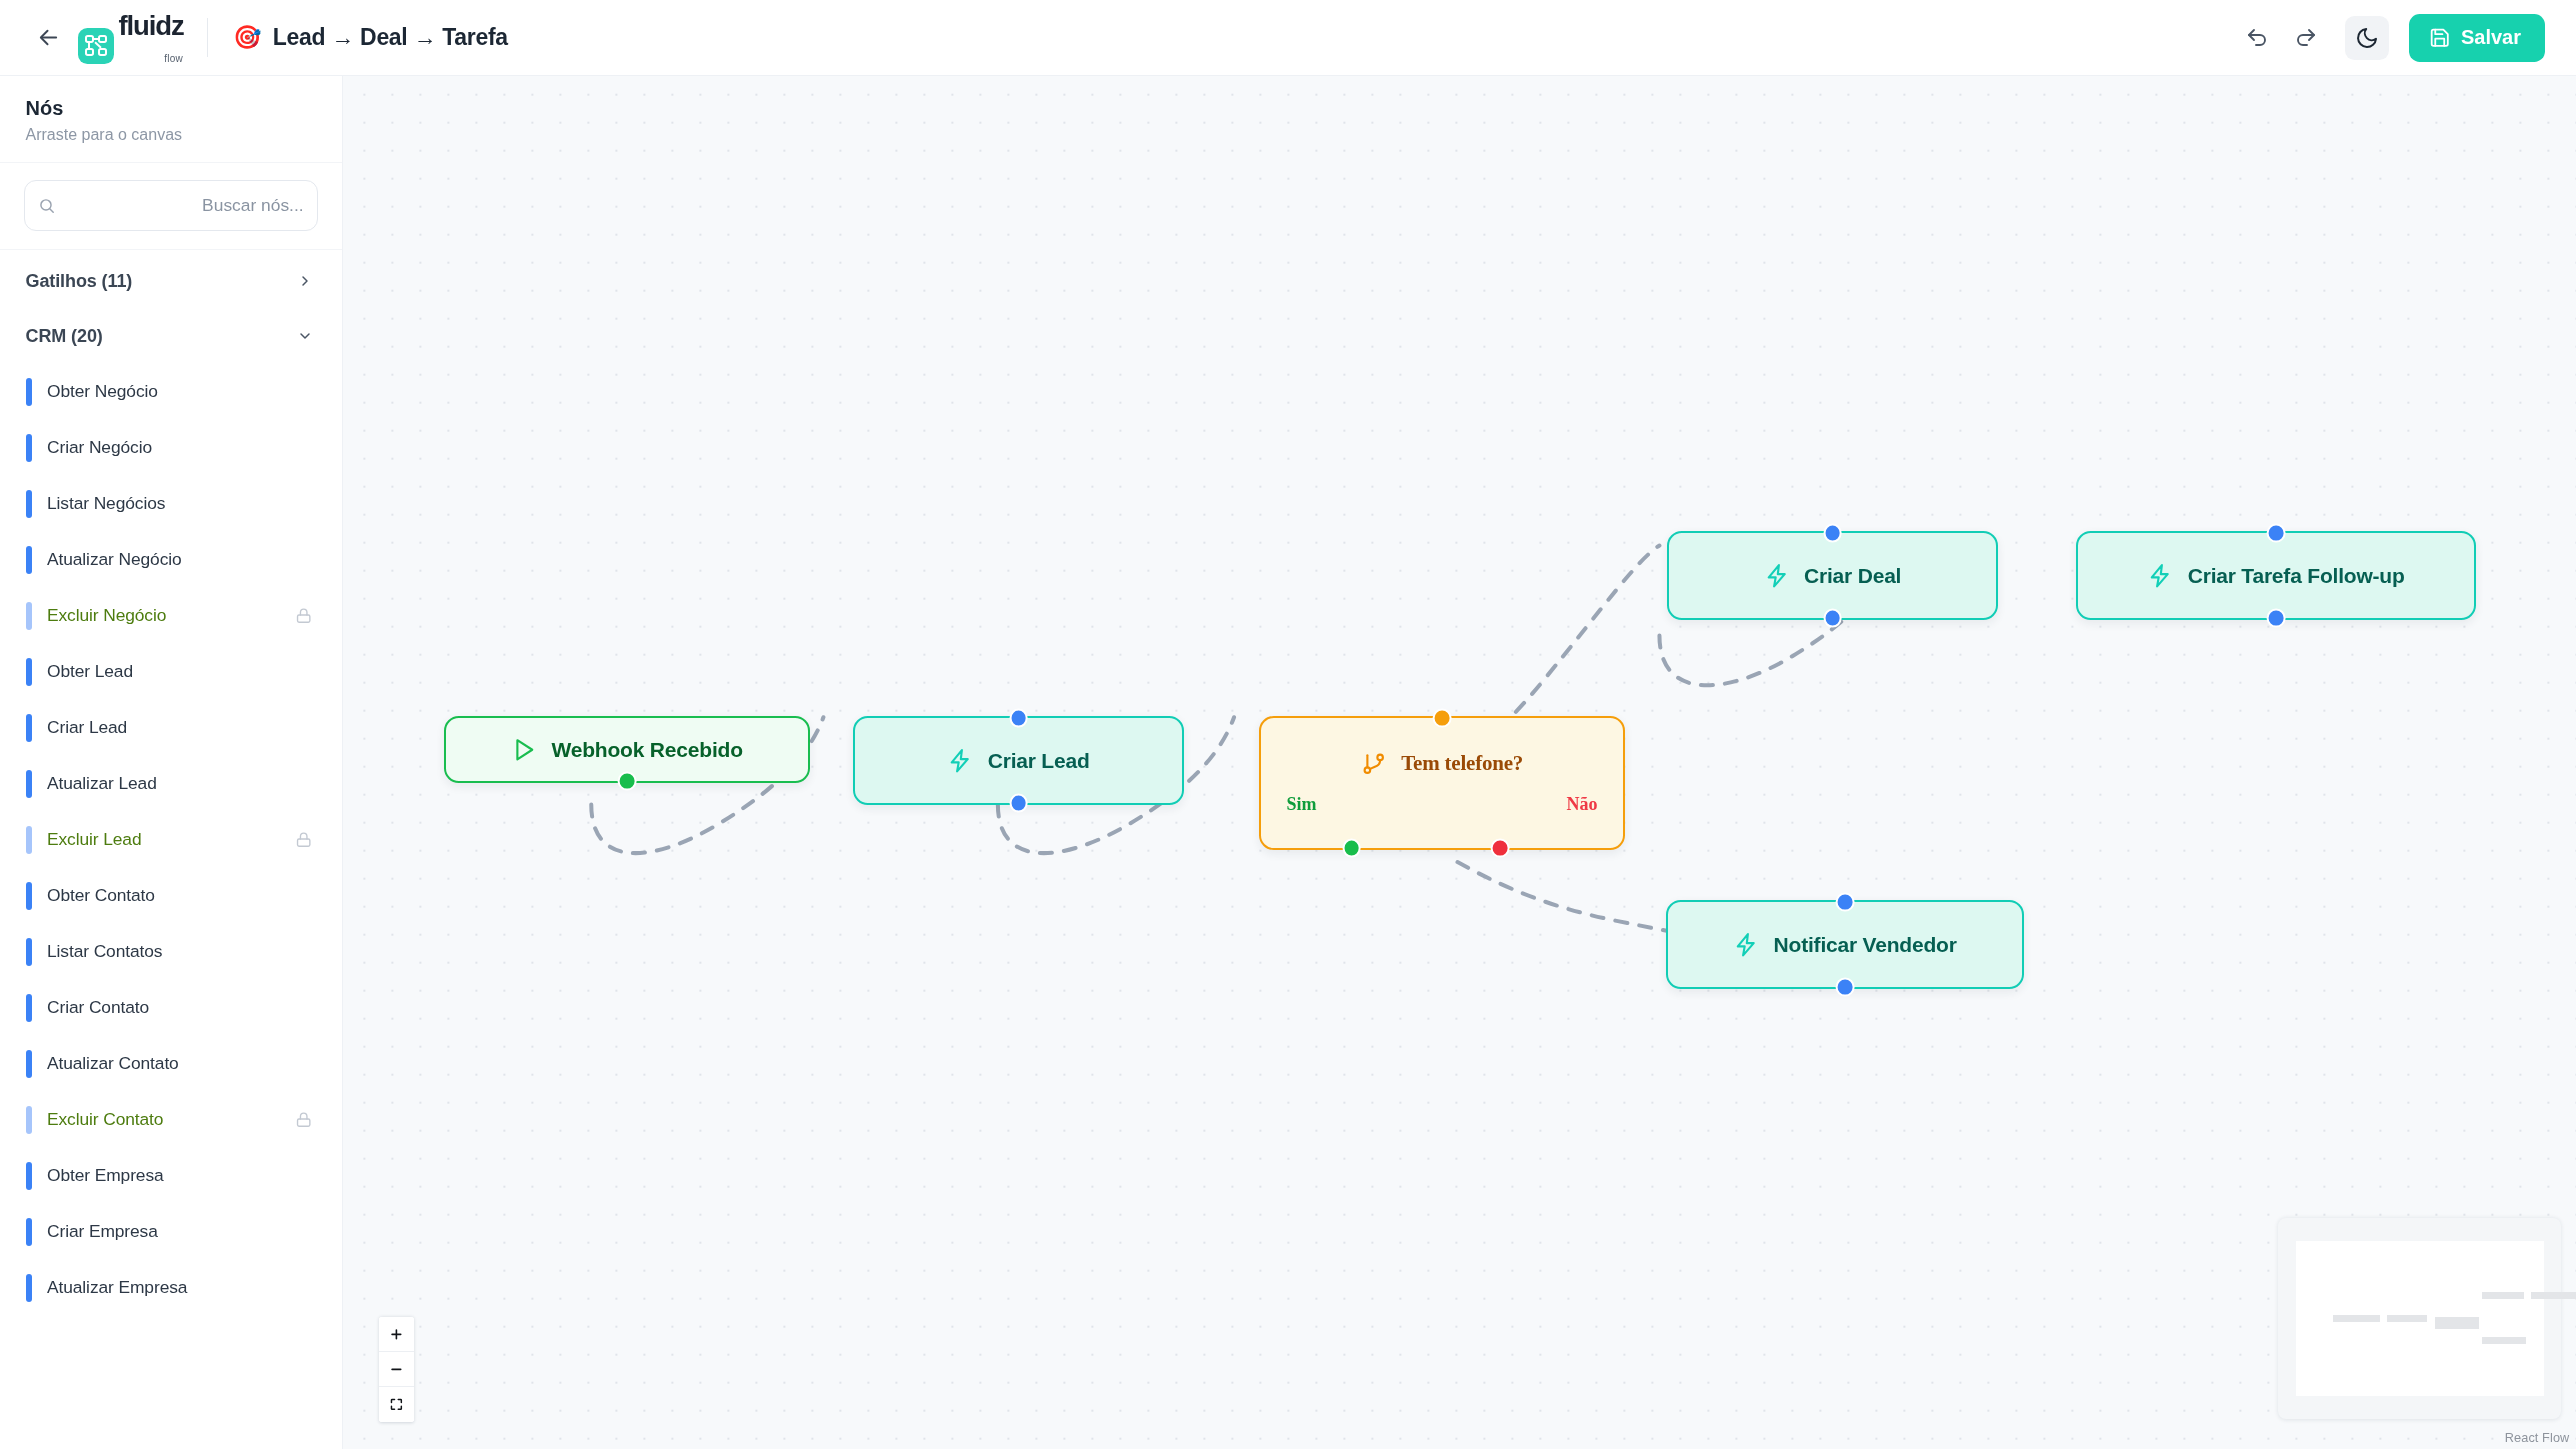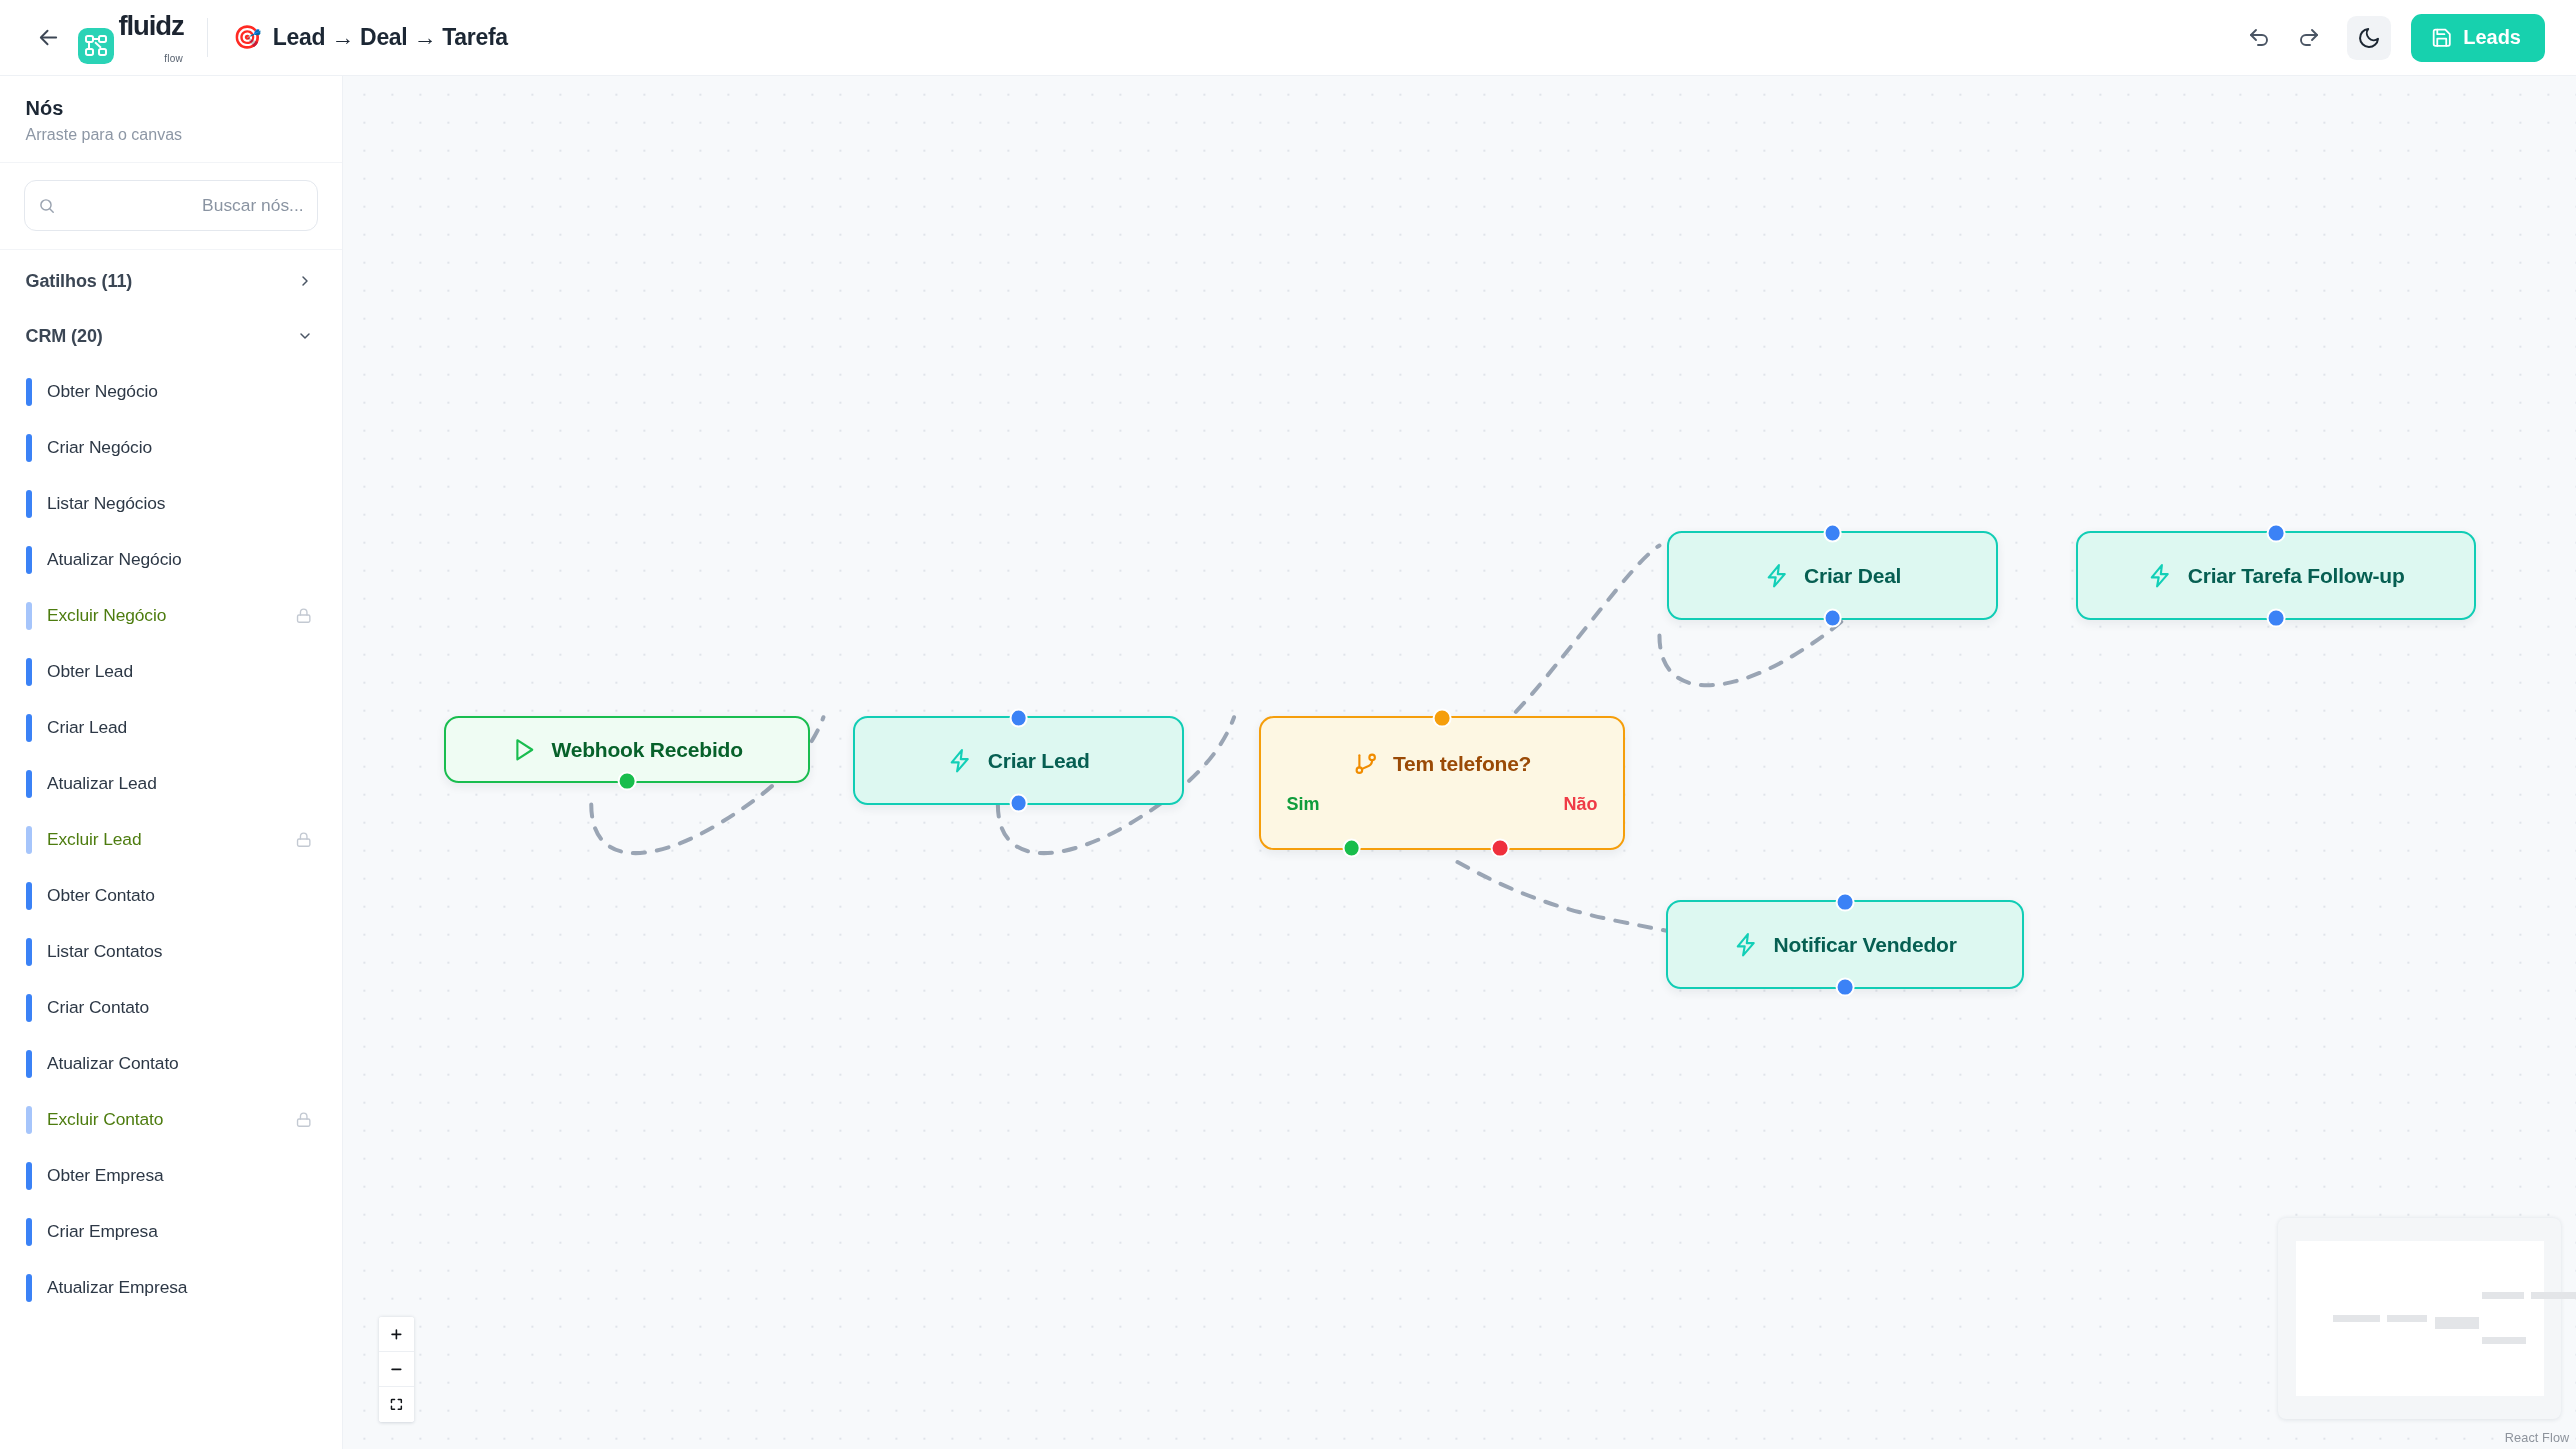--- a/index.html
+++ b/index.html
@@ -137,21 +137,21 @@
   }
   .node-row { display: flex; align-items: center; justify-content: center; gap: 14.8px; }
   .node-title { font-size: 21px; font-weight: 700; letter-spacing: -0.2px; }
 
   .node.trigger { background: #effcf3; border: 2.7px solid #19bd4f; }
   .node.trigger .node-title { color: #07612a; }
 
   .node.action { background: #ddf8f1; border: 2.7px solid #11cdb5; }
   .node.action .node-title { color: #065f52; }
 
-  .node.condition { background: #fdf7e3; border: 2.7px solid #f59e0b; }
+  .node.condition { background: #fdf7e3; border: 2.7px solid #f59e0b; font-family: Liberation Serif, serif; }
   .node.condition .node-title { color: #9a4a06; }
   .cond-branches {
     display: flex; justify-content: space-between;
     padding: 0 25.5px; margin-top: 17.4px;
     font-size: 18px; font-weight: 700;
   }
   .cond-yes { color: #0f9d3c; }
   .cond-no  { color: #ef3a46; }
 
   .handle {
@@ -247,21 +247,21 @@
         <svg width="24" height="24" viewBox="0 0 24 24" fill="none" stroke="#1d2733" stroke-width="2" stroke-linecap="round" stroke-linejoin="round">
           <path d="M21 12.79A9 9 0 1 1 11.21 3 7 7 0 0 0 21 12.79z"></path>
         </svg>
       </button>
       <button class="save-btn">
         <svg width="21.5" height="21.5" viewBox="0 0 24 24" fill="none" stroke="#ffffff" stroke-width="2" stroke-linecap="round" stroke-linejoin="round">
           <path d="M19 21H5a2 2 0 0 1-2-2V5a2 2 0 0 1 2-2h11l5 5v11a2 2 0 0 1-2 2z"></path>
           <polyline points="17 21 17 13 7 13 7 21"></polyline>
           <polyline points="7 3 7 8 15 8"></polyline>
         </svg>
-        <span>Leads</span>
+        <span>Salvar</span>
       </button>
     </div>
   </div>
 
   <div class="body">
 
     <div class="sidebar">
       <div class="sb-head">
         <div class="sb-title">Nós</div>
         <div class="sb-sub">Arraste para o canvas</div>

